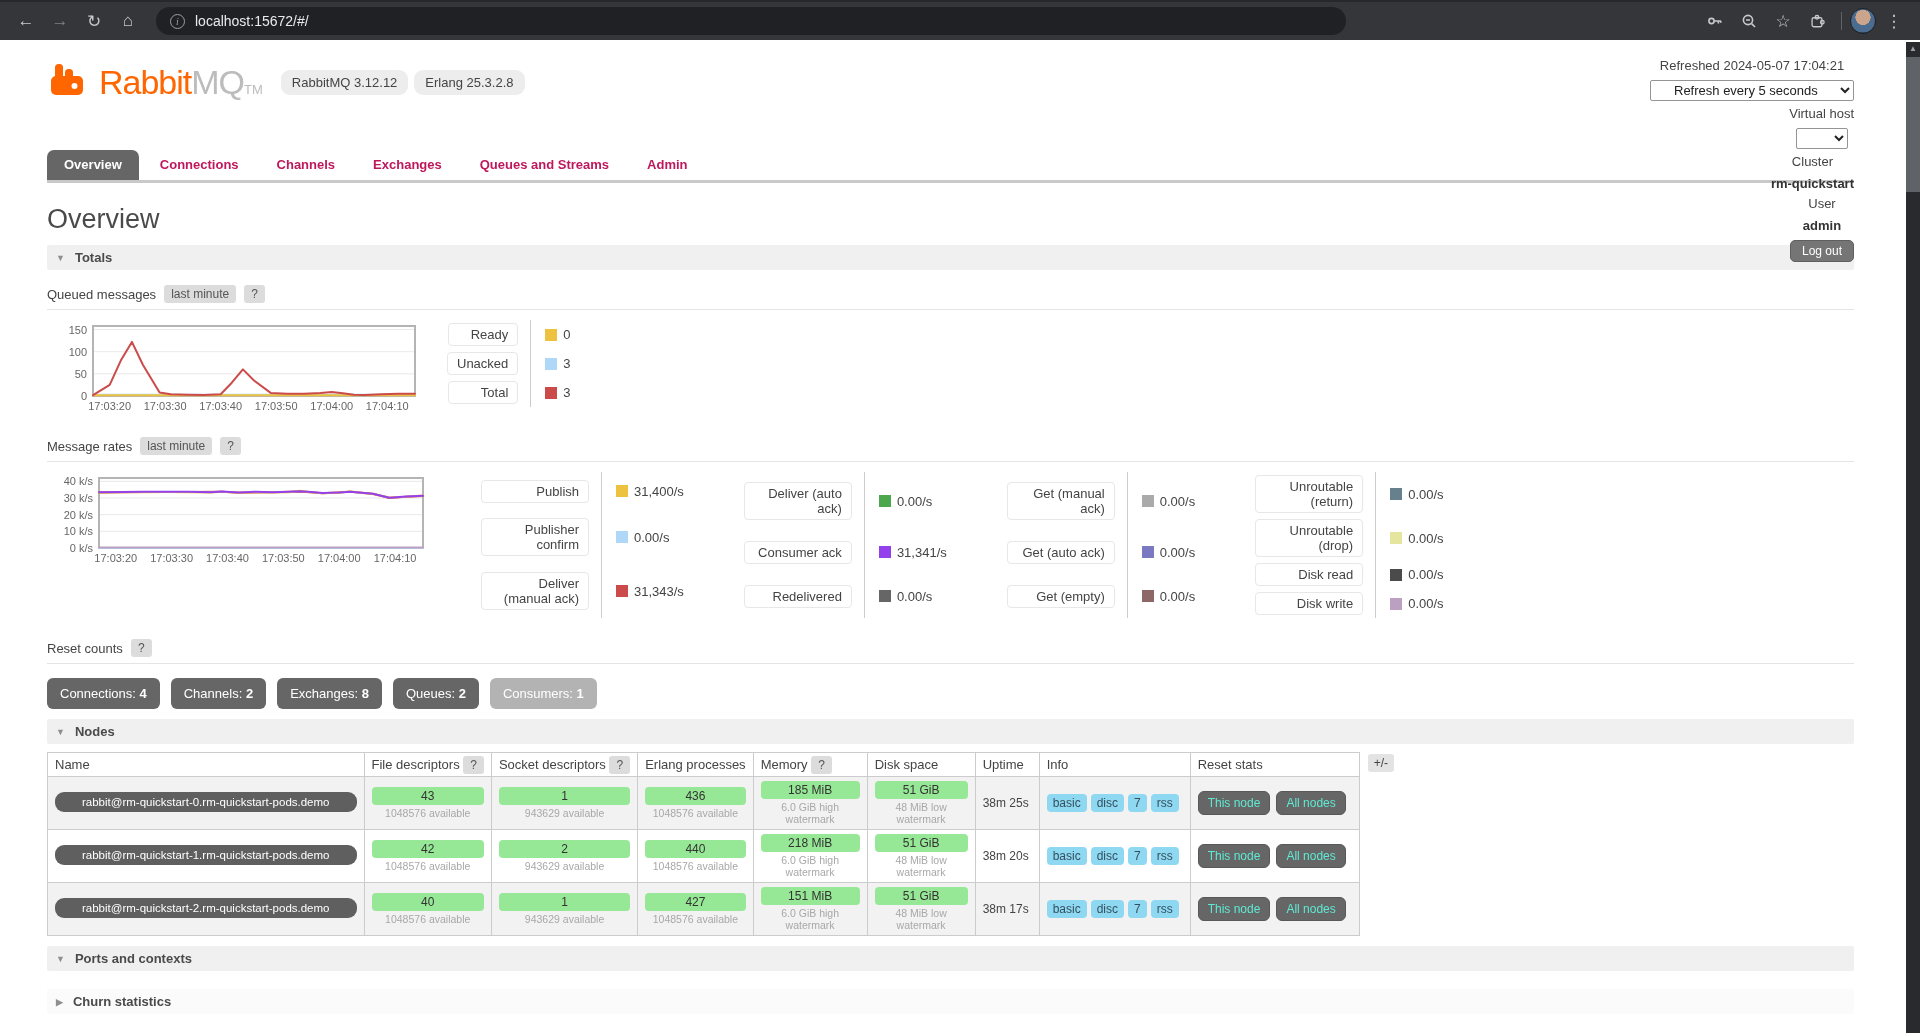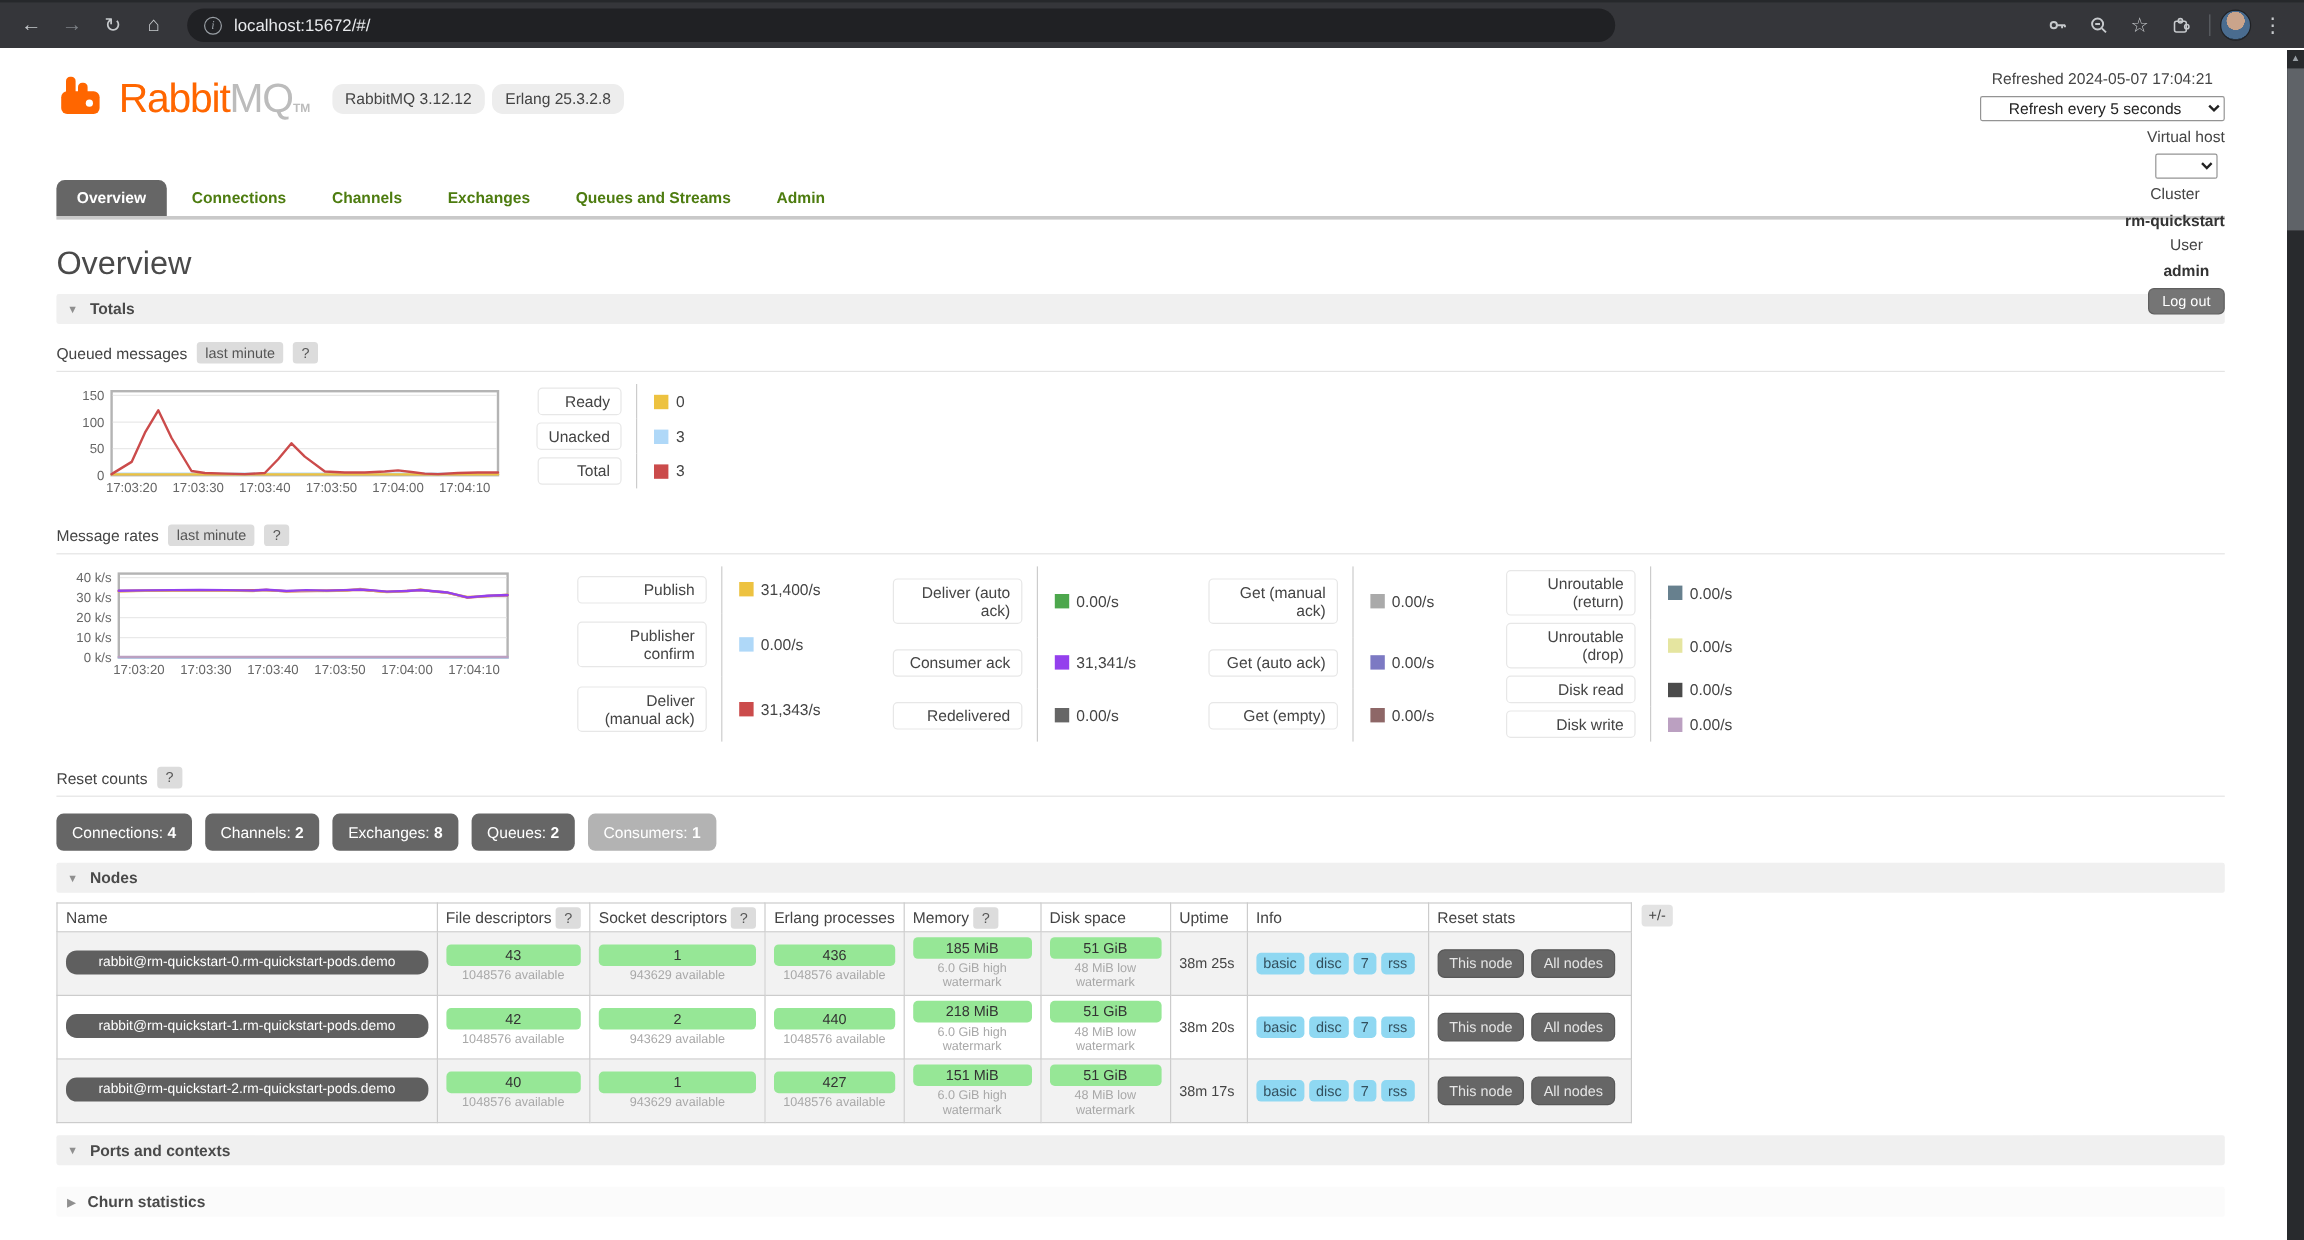--- a/index.html
+++ b/index.html
@@ -41,30 +41,30 @@
   .sb-arrow { height:14px; color:#9aa0a6; font-size:8px; line-height:14px; text-align:center; }
   .sb-thumb { position:absolute; top:15px; left:0; width:14px; height:135px; background:#5f6368; }
   
   .page { padding:14px 66px 0 47px; }
   .mq-header { position:relative; height:92px; }
   .logo-row { display:flex; align-items:center; gap:12px; padding-top:6px; }
   .logo-mark { flex:0 0 auto; }
   .logo-text { font-size:34px; letter-spacing:-1px; }
   .logo-text .r { color:#ff6600; }
   .logo-text .mq { color:#bcbcbc; }
-  .logo-text .tm { font-size:10px; color:#bcbcbc; letter-spacing:0;font-weight:bold; }
+  .logo-text .tm { font-size:13px; color:#bcbcbc; letter-spacing:0; }
   .badge-pill { background:#ededed; border-radius:9px; padding:5px 11px; font-size:13px; color:#444; margin-left:6px; }
   .hdr-right { position:absolute; top:4px; right:0; display:flex; flex-direction:column; align-items:flex-end; gap:5px; font-size:13px; color:#444; }
   .hr-row { display:flex; align-items:center; gap:7px;flex-direction:column; }
   .hdr-right select { font-size:13px; padding:1px 19px; border:1px solid #949494; border-radius:2px; background:#fff; color:#222; }
   .hdr-right b { color:#333; }
   .logout-btn { background:#757575; color:#fff; border:1px solid #5f5f5f; border-radius:5px; padding:3px 11px; font-size:12px; }
   
   .tabs { display:flex; gap:4px; border-bottom:3px solid #c9c9c9; margin-top:4px; }
-  .tab { padding:7px 17px 8px; font-size:13px; font-weight:bold; color:#4d7c0f; border-radius:7px 7px 0 0; }
+  .tab { padding:7px 17px 8px; font-size:13px; font-weight:bold; color:#be185d; border-radius:7px 7px 0 0; }
   .tab.active { background:#666; color:#fff; }
   h1.pgtitle { font-size:27px; font-weight:normal; color:#4a4a4a; margin:21px 0 10px; }
   
   .secbar { background:#f0f0f0; padding:5px 9px; margin:10px 0 8px; font-size:13px; font-weight:bold; color:#4a4a4a; display:flex; gap:10px; align-items:center; border-radius:2px; }
   .secbar.plain { background:#fbfbfb; }
   .tri { color:#8f8f8f; font-size:9px; }
   .tri-down::after { content:"▼"; }
   .tri-right::after { content:"▶"; }
   .sublabel { display:flex; align-items:center; gap:8px; font-size:13px; color:#444; padding:7px 0 6px; border-bottom:1px solid #e4e4e4; margin:6px 0 10px; }
   .mini-pill { background:#dcdcdc; color:#555; padding:2px 7px; font-size:12px; border-radius:3px; }
@@ -91,21 +91,21 @@
   table.list th, table.list td { border:1px solid #ccc; padding:4px 7px; text-align:left; vertical-align:middle; overflow:hidden; white-space:nowrap; }
   table.list th { font-weight:normal; background:#fff; color:#444; font-size:13px; }
   table.list tbody tr:nth-child(odd) td { background:#f2f2f2; }
   .nodes-wrap { display:flex; align-items:flex-start; gap:8px; }
   .pm-btn { background:#e3e3e3; border-radius:3px; padding:2px 6px; font-size:12px; color:#444; margin-top:2px; }
   .node-pill { background:#5f5f5f; color:#fff; border-radius:9px; padding:4px 27px; font-size:11.5px; display:inline-block; max-width:100%; overflow:hidden; }
   td.ctr { text-align:center; }
   .gbox { background:#96e796; border-radius:4px; text-align:center; padding:2px 4px; color:#333; font-size:12px; }
   .gnote { text-align:center; font-size:10.5px; color:#a8a8a8; margin-top:2px; white-space:normal; }
   .ibadge { background:#8fd8f2; border-radius:4px; padding:2px 6px; font-size:12px; color:#33505e; margin-right:4px; display:inline-block; }
-  .nbtn { background:#666; color:#e5e5e5; border:1px solid #585858; border-radius:6px; padding:4px 9px; font-size:12px; margin-right:6px; }
+  .nbtn { background:#666; color:#5eead4; border:1px solid #585858; border-radius:6px; padding:4px 9px; font-size:12px; margin-right:6px; }
 </style>
 </head>
 <body>
 
 <div class="browser">
   <span class="bicon">←</span>
   <span class="bicon dim">→</span>
   <span class="bicon">↻</span>
   <span class="bicon">⌂</span>
   <div class="omnibox">

